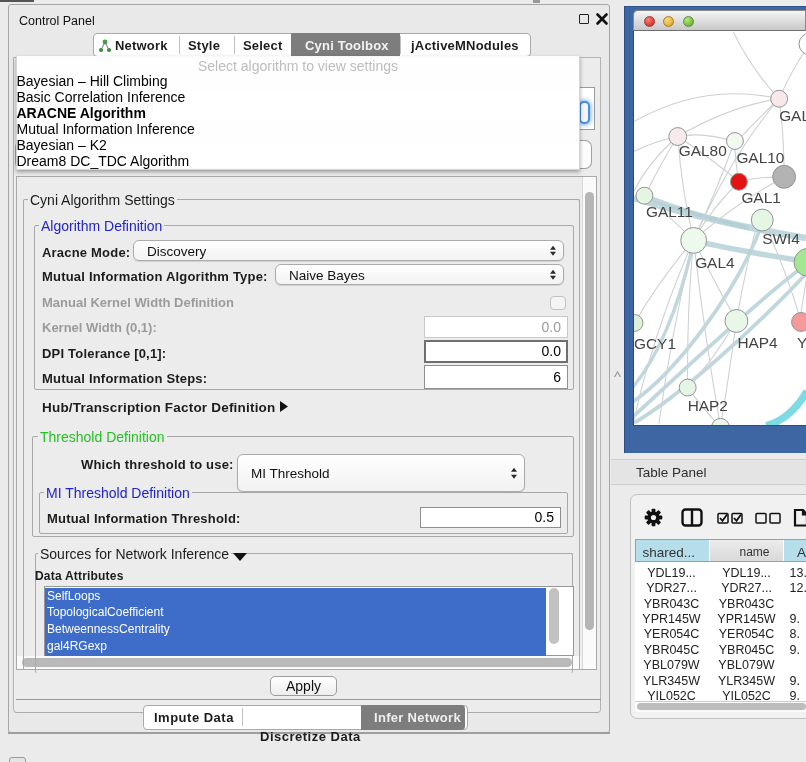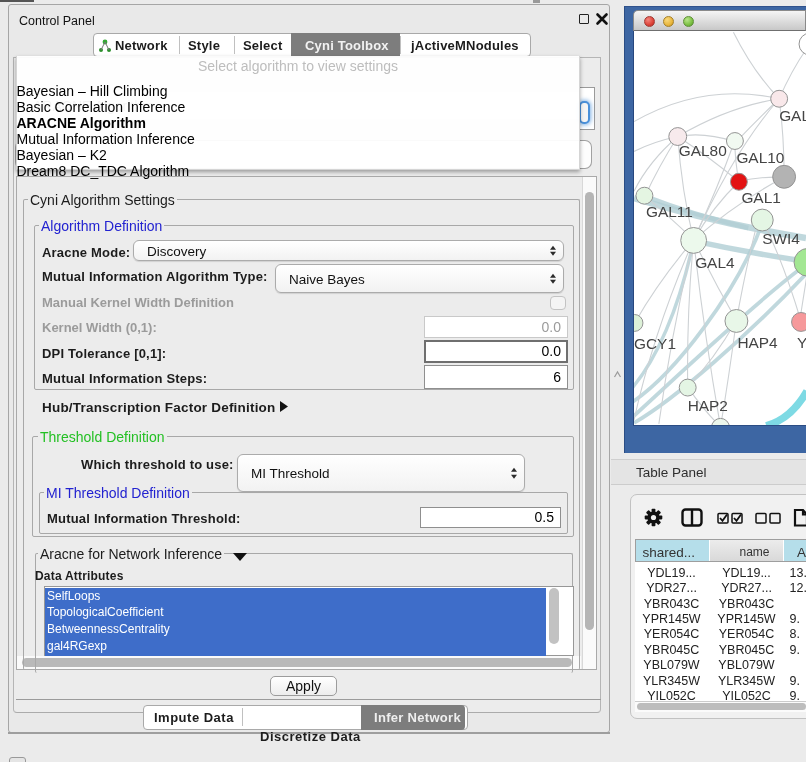--- a/index.html
+++ b/index.html
@@ -78,21 +78,21 @@
 
 <div class="groupbox" style="left:34px;top:225px;width:540px;height:165px;"></div>
 <div class="grouplab" style="left:39px;top:218px;color:#2222d0;">Algorithm Definition</div>
 
 <div class="abs lbl" style="left:42px;top:245px;">Aracne Mode:</div>
 <div class="combo" style="left:133px;top:240px;width:431px;height:21px;">
     <span class="ct">Discovery</span>
     <span class="stepper"></span>
   </div>
 <div class="abs lbl" style="left:42px;top:269px;">Mutual Information Algorithm Type:</div>
-<div class="combo" style="left:275px;top:264px;width:289px;height:29px;padding-left:8px;">
+<div class="combo" style="left:275px;top:264px;width:289px;height:21px;padding-left:8px;">
     <span class="ct">Naive Bayes</span>
     <span class="stepper"></span>
   </div>
 <div class="abs glbl" style="left:42px;top:295px;">Manual Kernel Width Definition</div>
 <div class="abs" style="left:550px;top:296px;width:16px;height:14px;background:#f4f4f4;border:1px solid #c3c3c3;border-radius:4px;"></div>
 <div class="abs glbl" style="left:42px;top:320px;">Kernel Width (0,1):</div>
 <div class="tfield" style="left:424px;top:316px;width:144px;height:22px;border:1px solid #c9c9c9;color:#9b9b9b;line-height:20px;padding-right:6px;">0.0</div>
 <div class="abs lbl" style="left:42px;top:346px;">DPI Tolerance [0,1]:</div>
 <div class="tfield" style="left:424px;top:340px;width:144px;height:23px;border:2px solid #6f6f6f;color:#000;line-height:19px;padding-right:5px;">0.0</div>
 <div class="abs lbl" style="left:42px;top:371px;">Mutual Information Steps:</div>
@@ -110,21 +110,21 @@
     <span class="ct">MI Threshold</span>
     <span class="stepper"></span>
   </div>
 
 <div class="groupbox" style="left:39px;top:492px;width:529px;height:42px;"></div>
 <div class="grouplab" style="left:44px;top:485px;color:#2222d0;">MI Threshold Definition</div>
 <div class="abs lbl" style="left:47px;top:511px;">Mutual Information Threshold:</div>
 <div class="tfield" style="left:420px;top:507px;width:141px;height:21px;border:1px solid #8f8f8f;color:#000;line-height:19px;padding-right:6px;">0.5</div>
 
 <div class="groupbox" style="left:35px;top:553px;width:538px;height:120px;border-bottom:none;"></div>
-<div class="grouplab" style="left:38px;top:546px;color:#1c1c1c;">Aracne for Network Inference</div>
+<div class="grouplab" style="left:38px;top:546px;color:#1c1c1c;">Sources for Network Inference</div>
 <svg class="abs" style="left:232px;top:551px;" width="16" height="12" viewBox="0 0 16 12">
     <path d="M1 2 L15 2 L8 10 Z" fill="#111"></path>
   </svg>
 <div class="abs lbl" style="left:35px;top:569px;font-size:12px;">Data Attributes</div>
 
 <div class="abs" style="left:44px;top:586px;width:530px;height:70px;background:#fff;border:1px solid #979797;"></div>
 <div class="abs" style="left:45px;top:588px;width:501px;height:67.6px;background:#3e6dc9;"></div>
 <div class="abs" style="left:47px;top:587.5px;color:#fff;font-size:12px;line-height:16.9px;">SelfLoops<br>TopologicalCoefficient<br>BetweennessCentrality<br>gal4RGexp</div>
 <div class="abs" style="left:549px;top:588px;width:9.5px;height:56px;background:#c2c2c2;border-radius:5px;"></div>
 
@@ -135,21 +135,21 @@
 
 <div class="abs" style="left:143px;top:705px;width:325px;height:24.5px;background:#fff;border:1px solid #a9a9a9;border-radius:4px;"></div>
 <div class="abs" style="left:242px;top:708px;width:1px;height:18px;background:#c0c0c0;"></div>
 <div class="abs" style="left:361px;top:705px;width:104px;height:24.5px;background:#7d7d7d;border-radius:0 4px 4px 0;"></div>
 <div class="abs lbl" style="left:154px;top:709.5px;letter-spacing:0.5px;">Impute Data</div>
 <div class="abs lbl" style="left:260px;top:709.5px;letter-spacing:0.5px;margin-top:19px;">Discretize Data</div>
 <div class="abs lbl" style="left:374px;top:709.5px;color:#efefef;letter-spacing:0.3px;">Infer Network</div>
 
 <div class="abs" style="left:16px;top:56px;width:564px;height:114px;background:rgba(255,255,255,0.945);box-shadow:0 2px 4px rgba(0,0,0,0.35);border:1px solid #d5d5d5;border-top:none;"></div>
 <div class="abs" style="left:16px;top:58px;width:564px;height:14px;text-align:center;font-size:14px;color:#bdbdbd;">Select algorithm to view settings</div>
-<div class="abs" style="left:16.5px;top:83px;font-size:14px;color:#000;line-height:16.1px;">Bayesian – Hill Climbing<br>Basic Correlation Inference<br><span class="b">ARACNE Algorithm</span><br>Mutual Information Inference<br>Bayesian – K2<br>Dream8 DC_TDC Algorithm</div>
+<div class="abs" style="left:16.5px;top:73px;font-size:14px;color:#000;line-height:16.1px;">Bayesian – Hill Climbing<br>Basic Correlation Inference<br><span class="b">ARACNE Algorithm</span><br>Mutual Information Inference<br>Bayesian – K2<br>Dream8 DC_TDC Algorithm</div>
 
 <svg class="abs" style="left:613px;top:370px;" width="9" height="9" viewBox="0 0 9 9">
     <path d="M1.5 7 L4.5 2 L7.5 7" fill="none" stroke="#9a9a9a" stroke-width="1.2"></path>
   </svg>
 
 <div class="abs" style="left:9px;top:757px;width:17px;height:10px;background:#e5e5e5;border:1px solid #999;border-radius:3px;"></div>
 
 <div class="abs" style="left:624px;top:6px;width:182px;height:447px;background:#3d66a3;border-left:1px solid #2b4d84;border-top:1px solid #30528c;"></div>
 
 <div class="abs" style="left:633px;top:10px;width:173px;height:21px;background:linear-gradient(#f5f5f5,#c8c8c8);border:1px solid #8a8a8a;border-bottom:1px solid #6f6f6f;border-radius:5px 0 0 0;"></div>

